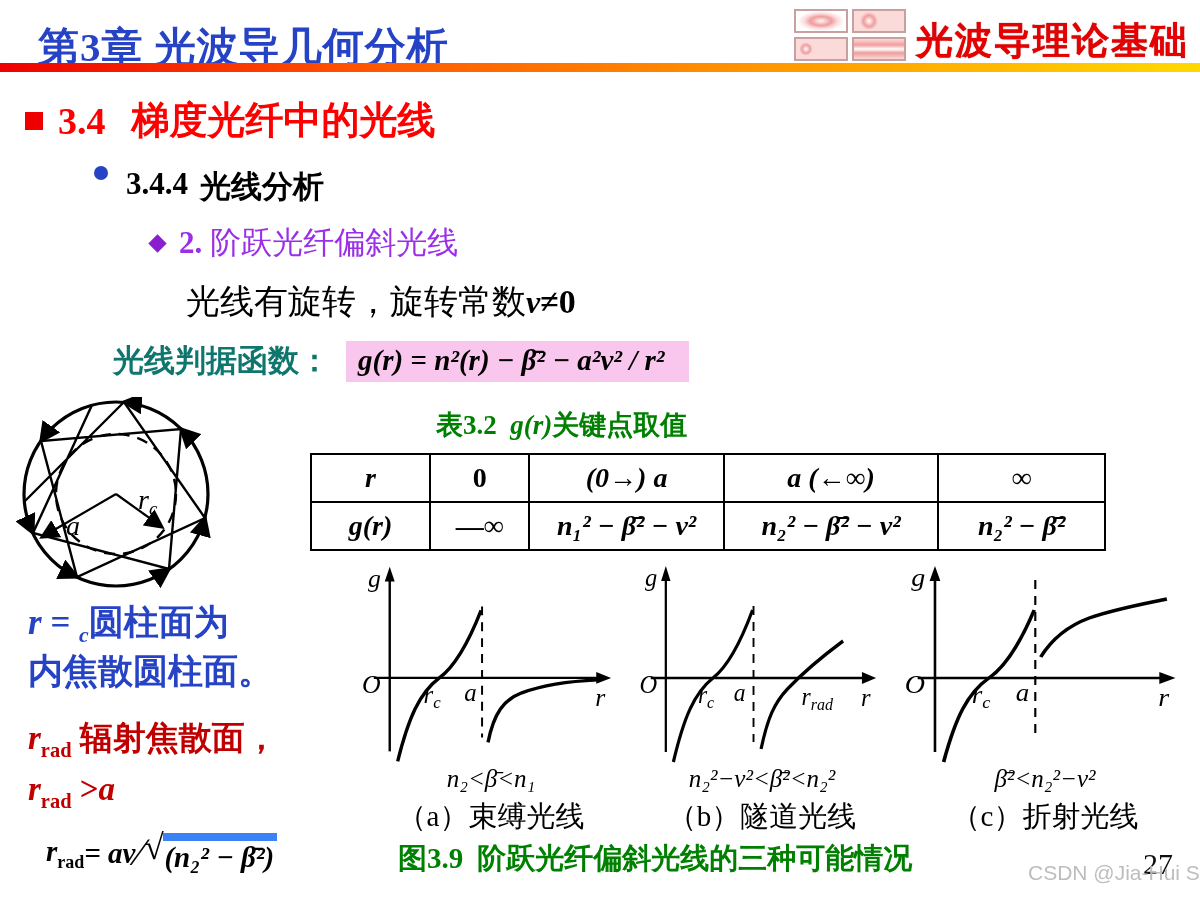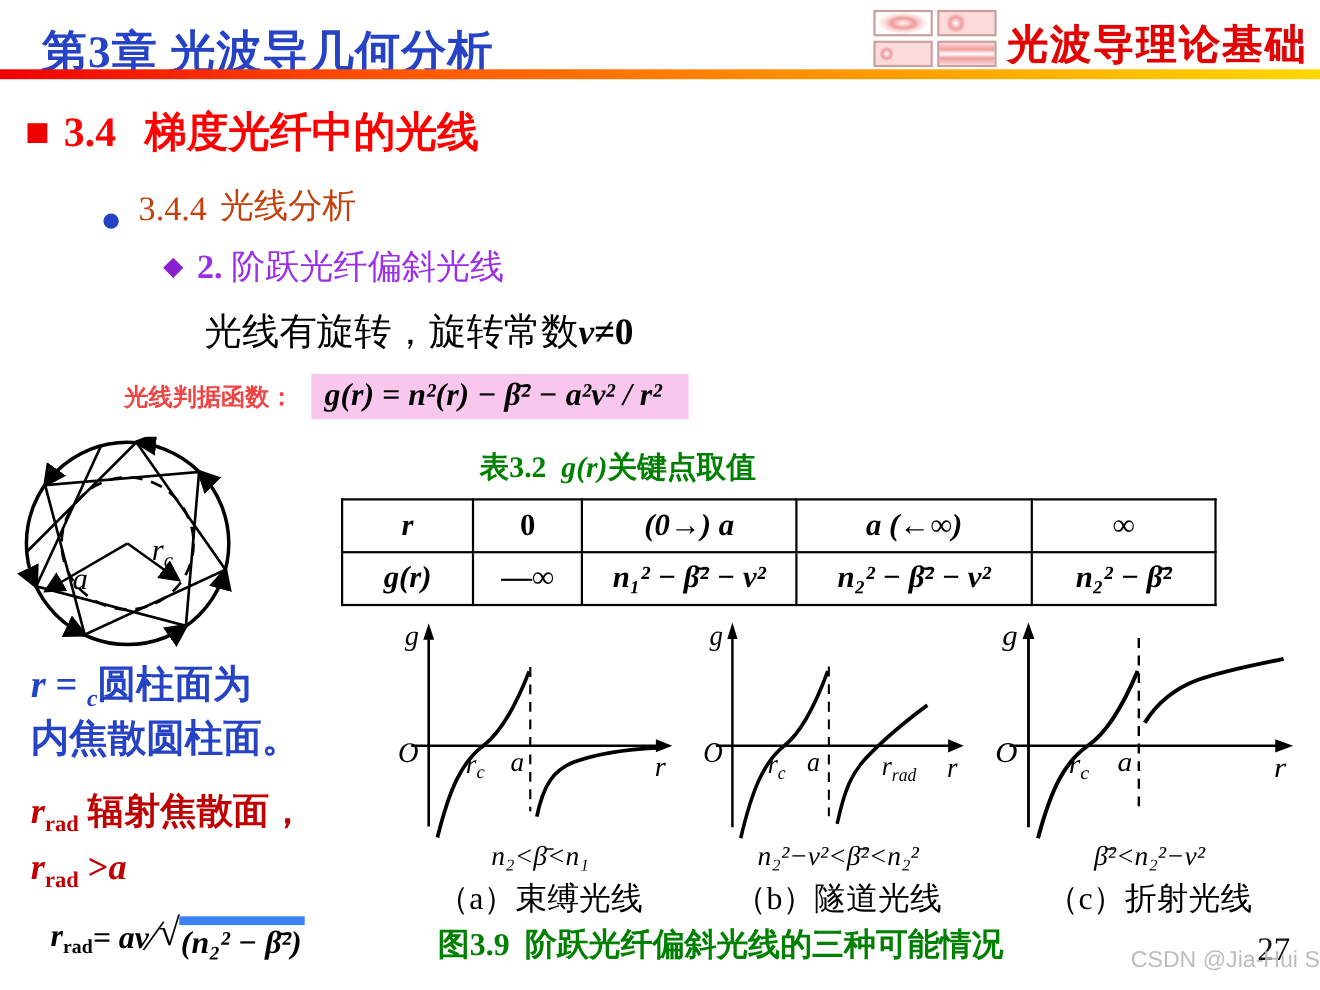--- a/index.html
+++ b/index.html
@@ -27,33 +27,33 @@
     radial-gradient(circle 7px at 50% 50%, #fff 0%, #ef9d9d 60%, #fbdada 95%),
     radial-gradient(circle 7px at 80% 50%, #fff 0%, #ef9d9d 60%, #fbdada 95%);}
   .tile-bands{background:linear-gradient(to bottom,#fbdada 0%,#ef9d9d 30%,#fff 50%,#ef9d9d 70%,#fbdada 100%);}
   .logo-text{left:916px; top:16px; font-size:37px; font-weight:bold; color:#e60000; letter-spacing:2px;
     text-shadow:0 0 1px #900;}
 
   
   .h1{left:25px; top:95px; display:flex; align-items:center; font-size:38px; font-weight:bold; color:#ff0000;}
   .bullet-square{width:18px; height:18px; background:#ee0000; margin-right:15px; flex:0 0 auto;}
   .h1 .num{margin-right:26px;}
-  .h2{left:94px; top:166px; display:flex; align-items:flex-end; font-size:31px; font-weight:normal; color:#c2410c;}
+  .h2{left:94px; top:166px; display:flex; align-items:flex-start; font-size:31px; font-weight:bold; color:#000000;}
   .bullet-circle{width:14px; height:14px; border-radius:50%; background:#2543c4; margin-right:18px; flex:0 0 auto;}
   .h2 .num{margin-right:12px;}
   .h3{left:151px; top:222px; display:flex; align-items:center; font-size:31px; color:#9b2fe8;}
   .bullet-diamond{width:13px; height:13px; background:#8a1fd0; transform:rotate(45deg); margin-right:15px; flex:0 0 auto;}
   .h3 .num{font-weight:bold; margin-right:8px;}
 
   .rotation-line{left:186px; top:279px; font-size:34px;}
   .rotation-line .nu{font-style:italic; font-weight:bold; font-size:32px;}
   .rotation-line .ne{font-weight:bold;}
 
   .criterion{left:113px; top:340px; display:flex; align-items:center;}
-  .criterion-label{font-size:22px; font-weight:bold; color:#ef4444;}
+  .criterion-label{font-size:31px; font-weight:bold; color:#0f766e;}
   .criterion-formula{margin-left:16px; background:#f9c6ee; padding:3px 24px 5px 12px;
     font-size:29px; font-weight:bold; font-style:italic;}
 
   
   .table-title{left:436px; top:407px; font-size:27px; font-weight:bold; color:#008000;}
   .table-title .math{font-style:italic;}
   .gtable{left:310px; top:453px; width:796px; border-collapse:collapse;}
   .gtable td{border:2.5px solid #000; text-align:center; height:46px;
     font-size:28px; font-weight:bold; padding:0 4px;}
   .gtable .mi{font-style:italic;}

